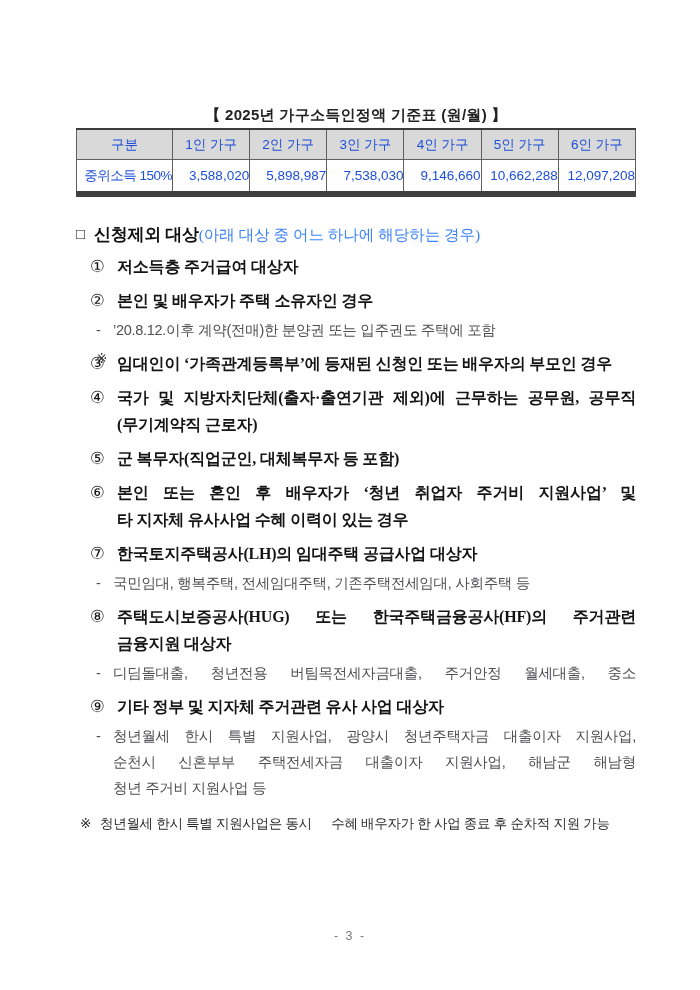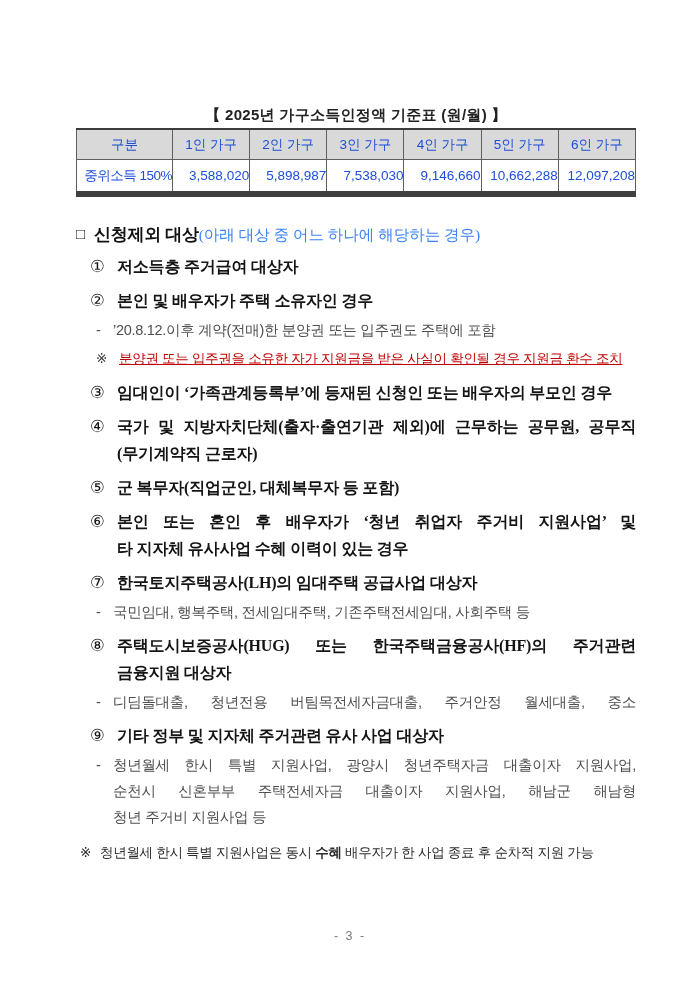--- a/index.html
+++ b/index.html
@@ -60,21 +60,21 @@
   .sub.red { padding-left:23px; color:#3a3a3a; font-size:13.5px; }
   .sub.red .stext { color:#c00000; text-decoration:underline; }
 
   
   .footnote {
     position:relative; margin:10px 0 0 4px; padding-left:20px;
     font-family:"Liberation Sans","DejaVu Sans",sans-serif; font-size:13.5px;
     line-height:26px; color:#2b2b2b; letter-spacing:-.3px;
   }
   .footnote .mk { position:absolute; left:0; top:0; }
-  .footnote .b { font-weight:700; }
+  .footnote .b { font-weight:400;margin-left:16px; }
 
   .pageno {
     position:absolute; left:0; right:0; bottom:47px; text-align:center;
     font-family:"Liberation Sans","DejaVu Sans",sans-serif; font-size:12.5px;
     color:#7a7a7a; letter-spacing:2px;
   }
 </style>
 </head>
 <body>
 
@@ -129,21 +129,20 @@
     <div class="item">
       <span class="num">②</span>
       <div class="line">본인 및 배우자가 주택 소유자인 경우</div>
     </div>
     <div class="sub">
       <span class="mk">-</span>
       <span>’20.8.12.이후 계약(전매)한 분양권 또는 입주권도 주택에 포함</span>
     </div>
     <div class="sub red">
       <span class="mk">※</span>
-      <span class="stext">분양권 또는 입주권을 소유한 자가 지원금을 받은 사실이 확인될 경우 지원금 환수 조치</span>
     </div>
 
     <div class="item">
       <span class="num">③</span>
       <div class="line">임대인이 ‘가족관계등록부’에 등재된 신청인 또는 배우자의 부모인 경우</div>
     </div>
 
     <div class="item">
       <span class="num">④</span>
       <div class="line jl"><span>국가 및 지방자치단체</span><span class="paren">(출자·출연기관 제외)</span><span>에 근무하는 공무원, 공무직</span></div>

